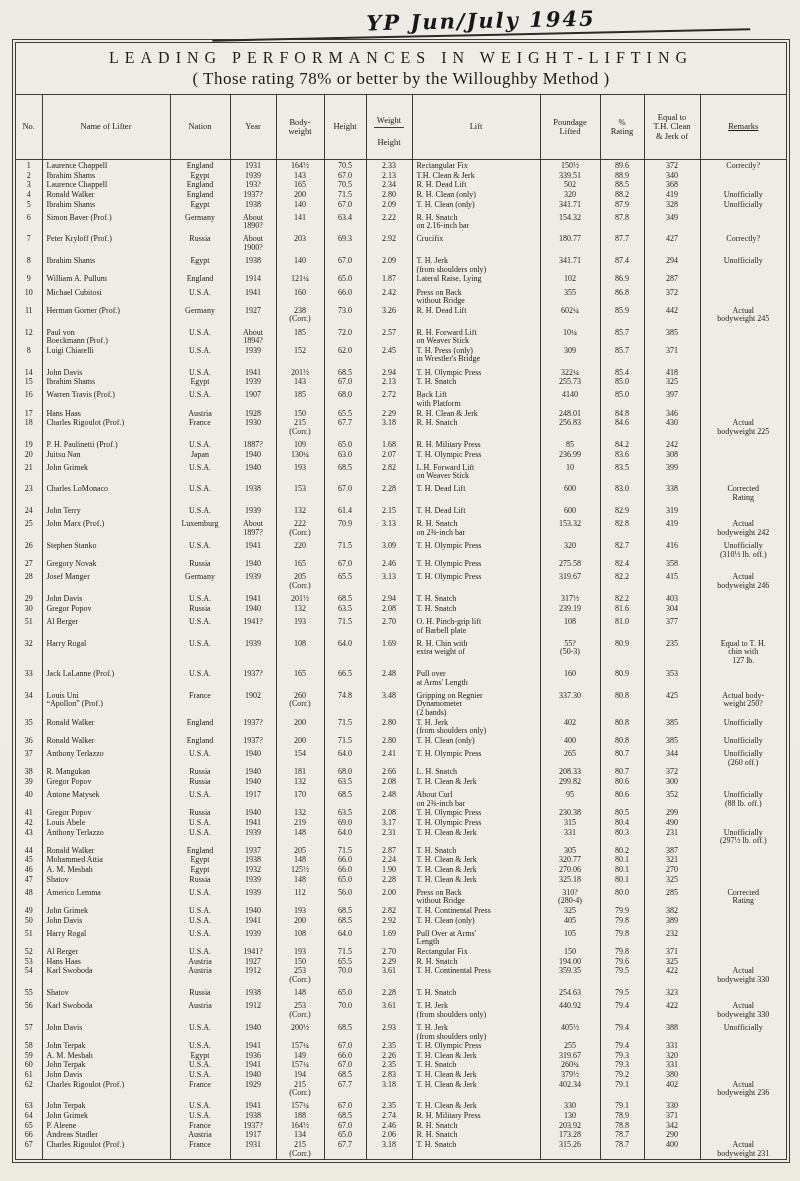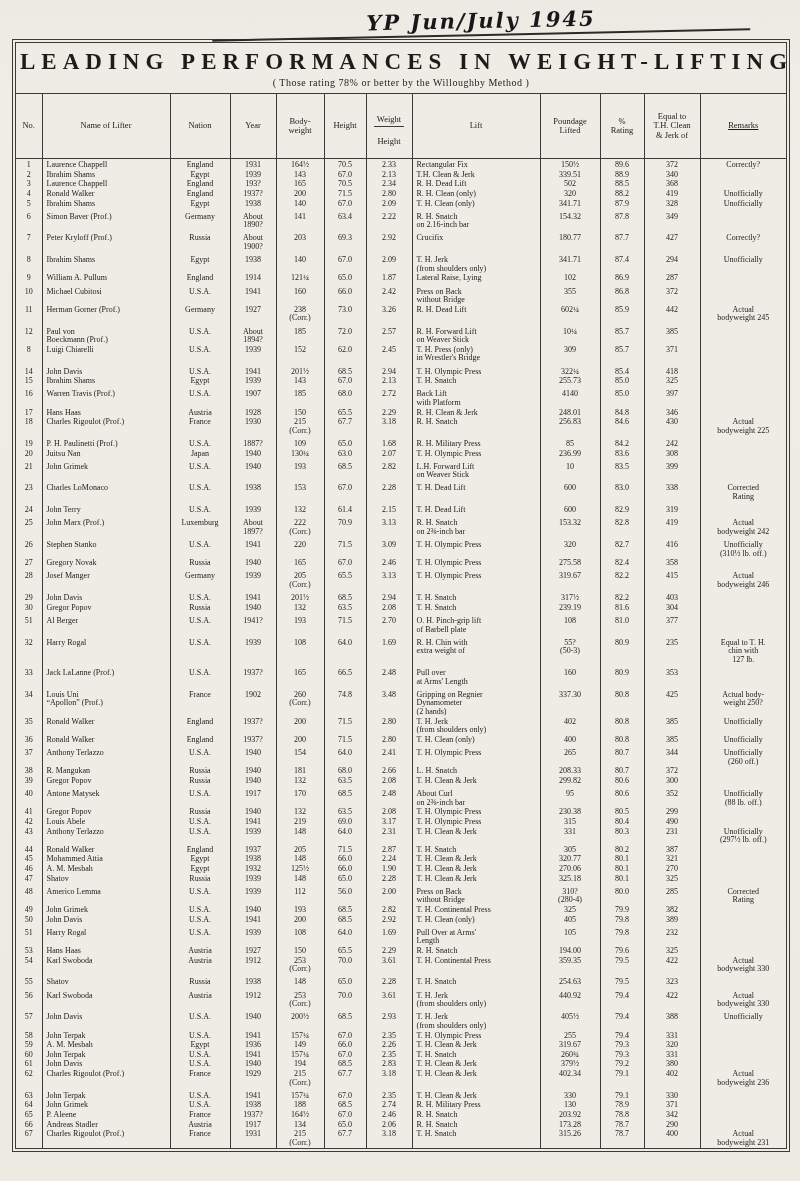--- a/index.html
+++ b/index.html
@@ -35,27 +35,27 @@
     padding:2px;
     background:#efece5;
   }
   .frame-inner { border:1px solid #3c3b37; }
   .title-block {
     text-align:center;
     padding:6px 4px 5px 4px;
     border-bottom:1.2px solid #3c3b37;
   }
   .title {
-    font-size:23px;
-    font-weight:bold;
+    font-size:16px;
+    font-weight:normal;
     letter-spacing:6px;
     white-space:nowrap;
   }
   .subtitle {
-    font-size:10px;
+    font-size:17px;
     margin-top:2px;
     letter-spacing:0.5px;
   }
   table {
     border-collapse:collapse;
     table-layout:fixed;
     width:100%;
     font-size:8px;
     line-height:1.08;
   }
@@ -879,20 +879,34 @@
               <td class="c-ht">64.0</td>
               <td class="c-ratio">1.69</td>
               <td class="c-lift">Pull Over at Arms'
 Length</td>
               <td class="c-lbs">105</td>
               <td class="c-pct">79.8</td>
               <td class="c-eq">232</td>
               <td class="c-remarks"></td>
             </tr>
             <tr>
+              <td class="c-no">52</td>
+              <td class="c-name">Al Berger</td>
+              <td class="c-nation">U.S.A.</td>
+              <td class="c-year">1941?</td>
+              <td class="c-bw">193</td>
+              <td class="c-ht">71.5</td>
+              <td class="c-ratio">2.70</td>
+              <td class="c-lift">Rectangular Fix</td>
+              <td class="c-lbs">150</td>
+              <td class="c-pct">79.8</td>
+              <td class="c-eq">371</td>
+              <td class="c-remarks"></td>
+            </tr>
+            <tr>
               <td class="c-no">53</td>
               <td class="c-name">Hans Haas</td>
               <td class="c-nation">Austria</td>
               <td class="c-year">1927</td>
               <td class="c-bw">150</td>
               <td class="c-ht">65.5</td>
               <td class="c-ratio">2.29</td>
               <td class="c-lift">R. H. Snatch</td>
               <td class="c-lbs">194.00</td>
               <td class="c-pct">79.6</td>

